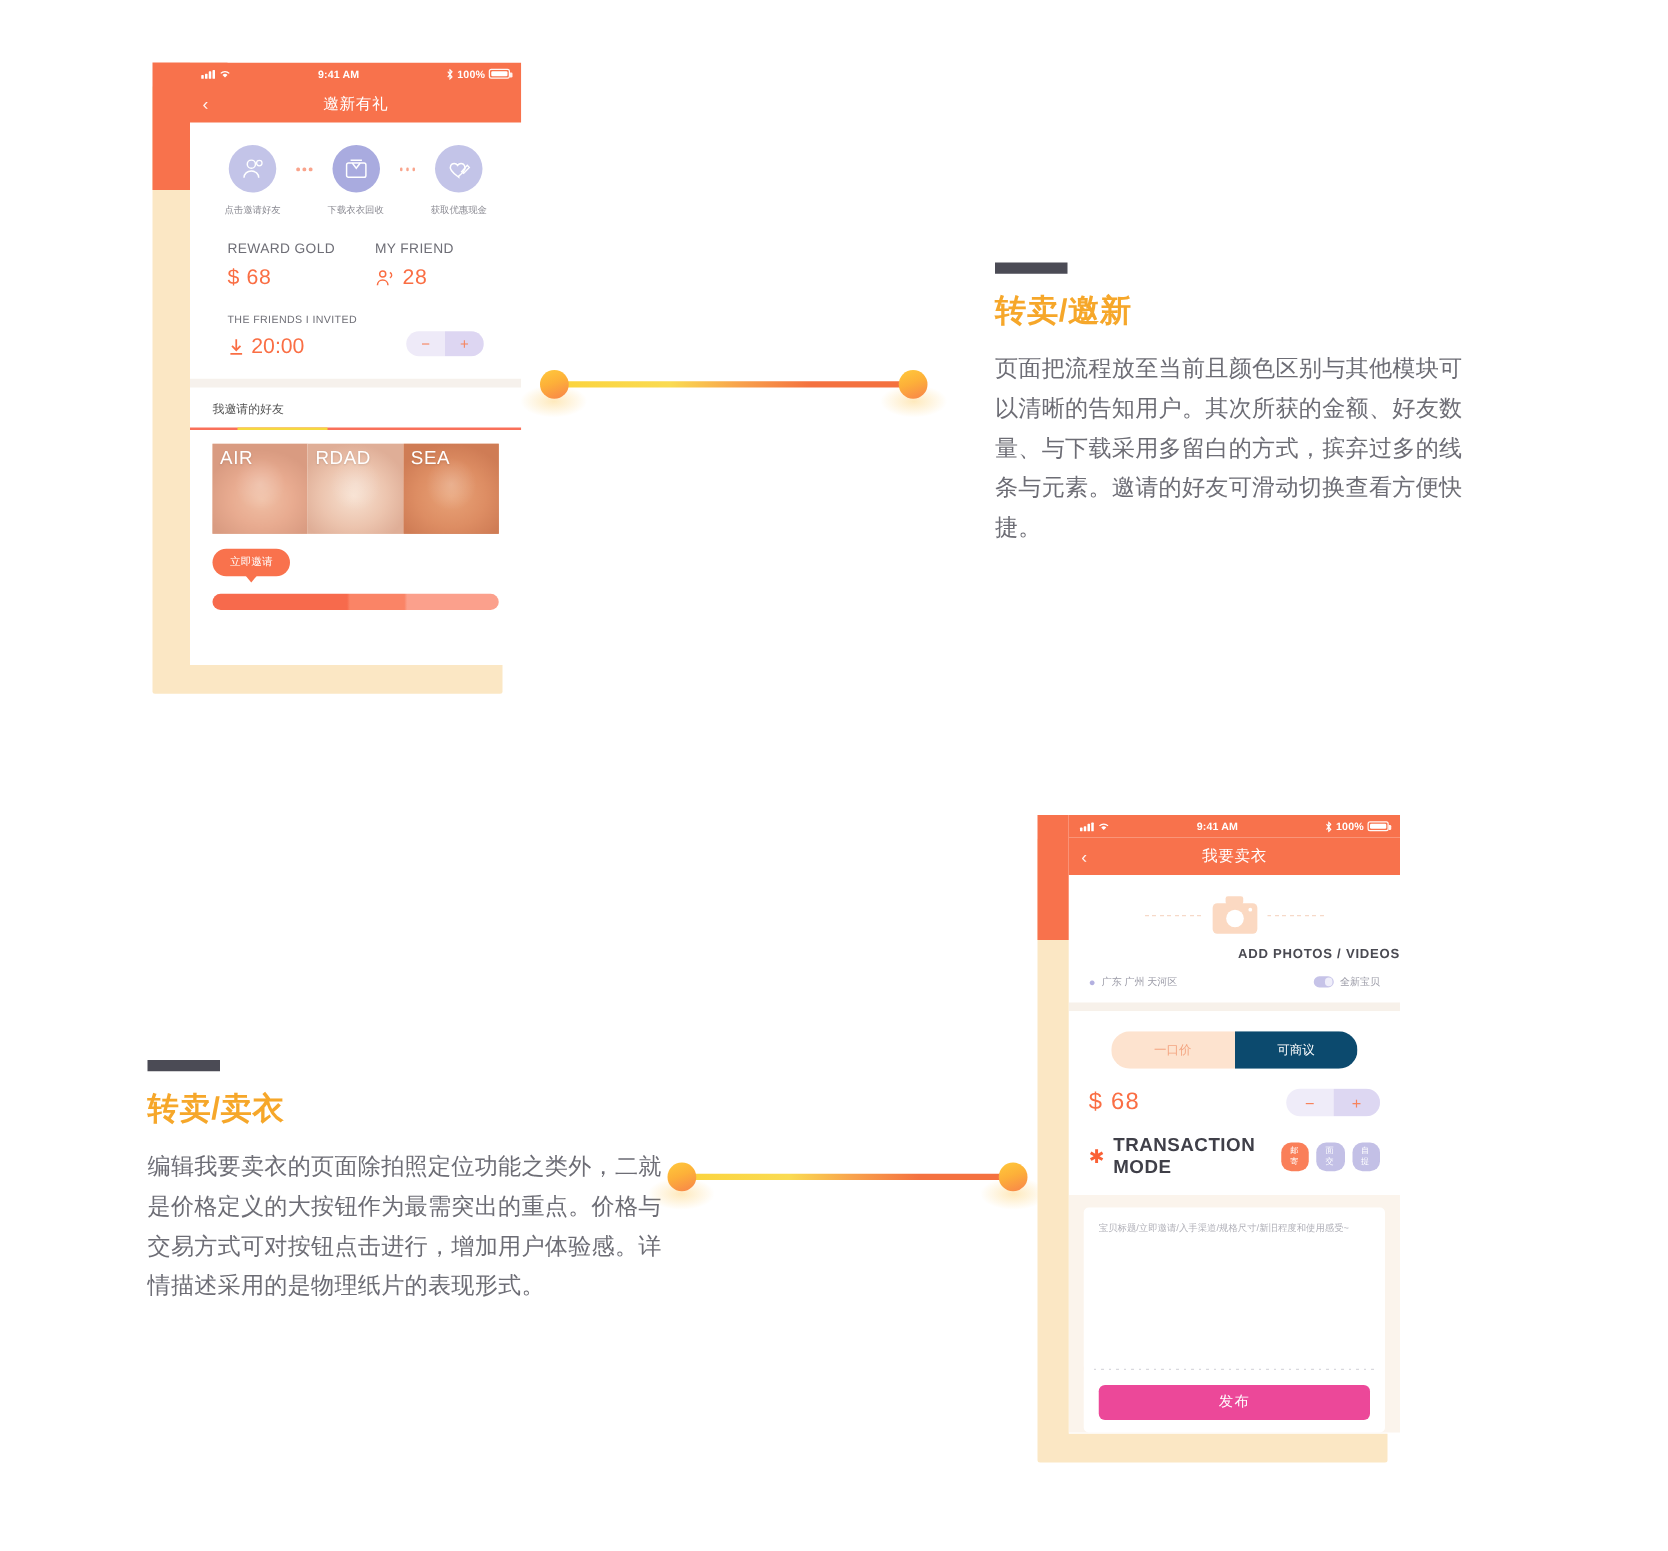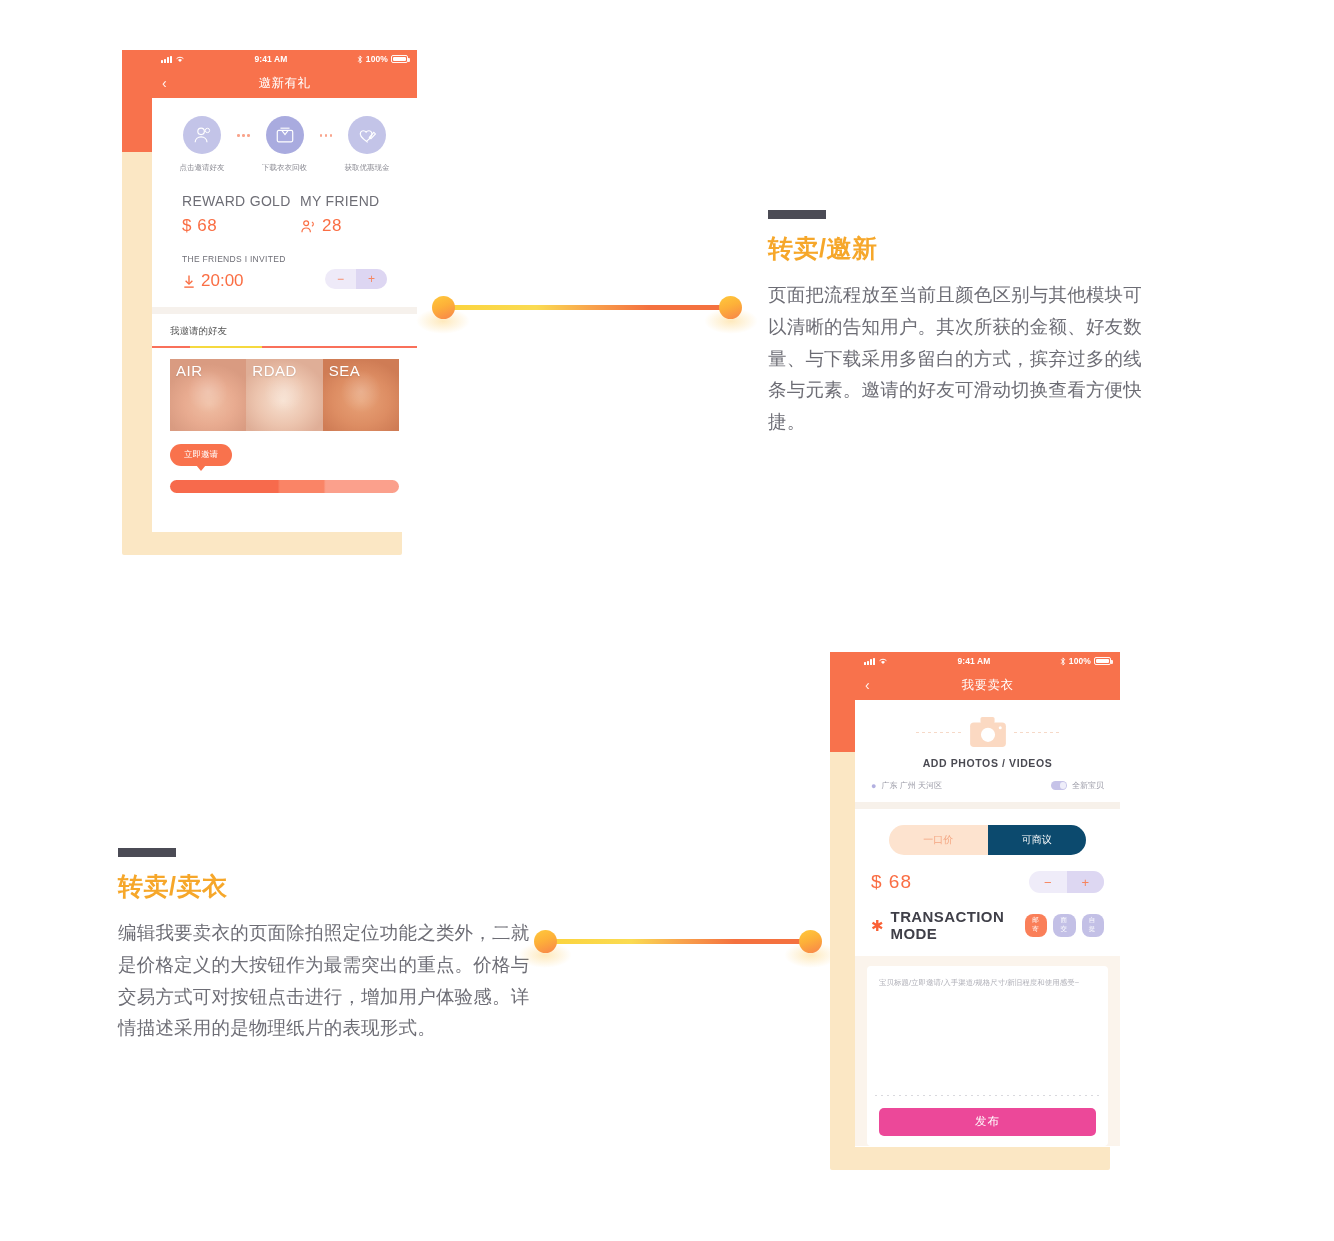--- a/index.html
+++ b/index.html
@@ -81,21 +81,21 @@
   .dots {
     display: flex; align-items: center; gap: 2.5px; margin-top: 18px;
     padding: 0 5px;
   }
   .dots i { width: 2.5px; height: 2.5px; border-radius: 50%; background: #f9a48c; }
 
   .stats { padding: 20px 30px 0 30px; }
   .stat-row { display: flex; }
   .stat { }
   .stat.c1 { width: 118px; }
-  .stat .k { font-size: 14px; color: #6e6e76; letter-spacing: .3px; }
+  .stat .k { font-size: 11px; color: #6e6e76; letter-spacing: .3px; }
   .stat .v {
     margin-top: 7px; color: #fa6e44; font-size: 17px; font-weight: 400;
     display: flex; align-items: center; gap: 5px; letter-spacing: .5px;
   }
   .stat .v svg { display: block; }
   .invited {
     padding: 18px 30px 0 30px; display: flex; align-items: flex-end;
     justify-content: space-between;
   }
   .stepper {
@@ -160,21 +160,21 @@
   #p2-headerstrip {
     position: absolute; left: 830px; top: 652px; width: 55px; height: 100px;
     background: #f8724c;
   }
 
   .photoblock { background: #fff; padding: 16px 0 0 0; }
   .camrow { display: flex; align-items: center; justify-content: center; gap: 7px; }
   .dashline { width: 46px; height: 1px;
     background: repeating-linear-gradient(90deg,#f6d9c8 0 3px, transparent 3px 6px); }
   .addlabel {
-    text-align: center; margin-top: 9px; font-size: 10.5px; color: #4a4a52;
+    text-align: right; margin-top: 9px; font-size: 10.5px; color: #4a4a52;
     font-weight: bold; letter-spacing: .6px;
   }
   .locrow {
     display: flex; align-items: center; justify-content: space-between;
     padding: 11px 16px 11px 16px; font-size: 8px; color: #9a9aa6;
   }
   .locrow .left, .locrow .right { display: flex; align-items: center; gap: 5px; }
   .pin { color: #b3b0e0; font-size: 9px; }
   .toggle {
     width: 16px; height: 8.5px; border-radius: 5px; background: #c6c3e8;
@@ -247,21 +247,21 @@
   .perf::before { left: -16px; }
   .perf::after { right: -16px; }
   .publish {
     margin-top: 12px; height: 28px; border-radius: 5px; background: #ec4899;
     color: #fff; font-size: 11.5px; display: flex; align-items: center;
     justify-content: center; letter-spacing: 1px;
   }
 
   
   .textblock { position: absolute; }
-  #tb1 { left: 768px; top: 210px; width: 390px; }
+  #tb1 { left: 796px; top: 210px; width: 390px; }
   #tb2 { left: 118px; top: 848px; width: 420px; }
   .kicker { width: 58px; height: 9px; background: #4b4b55; }
   .heading {
     margin-top: 13px; color: #f6a72a; font-size: 25px; font-weight: bold;
     letter-spacing: .5px;
   }
   .body {
     margin-top: 14px; color: #6d6d75; font-size: 18.5px; line-height: 1.72;
     letter-spacing: .2px;
   }

